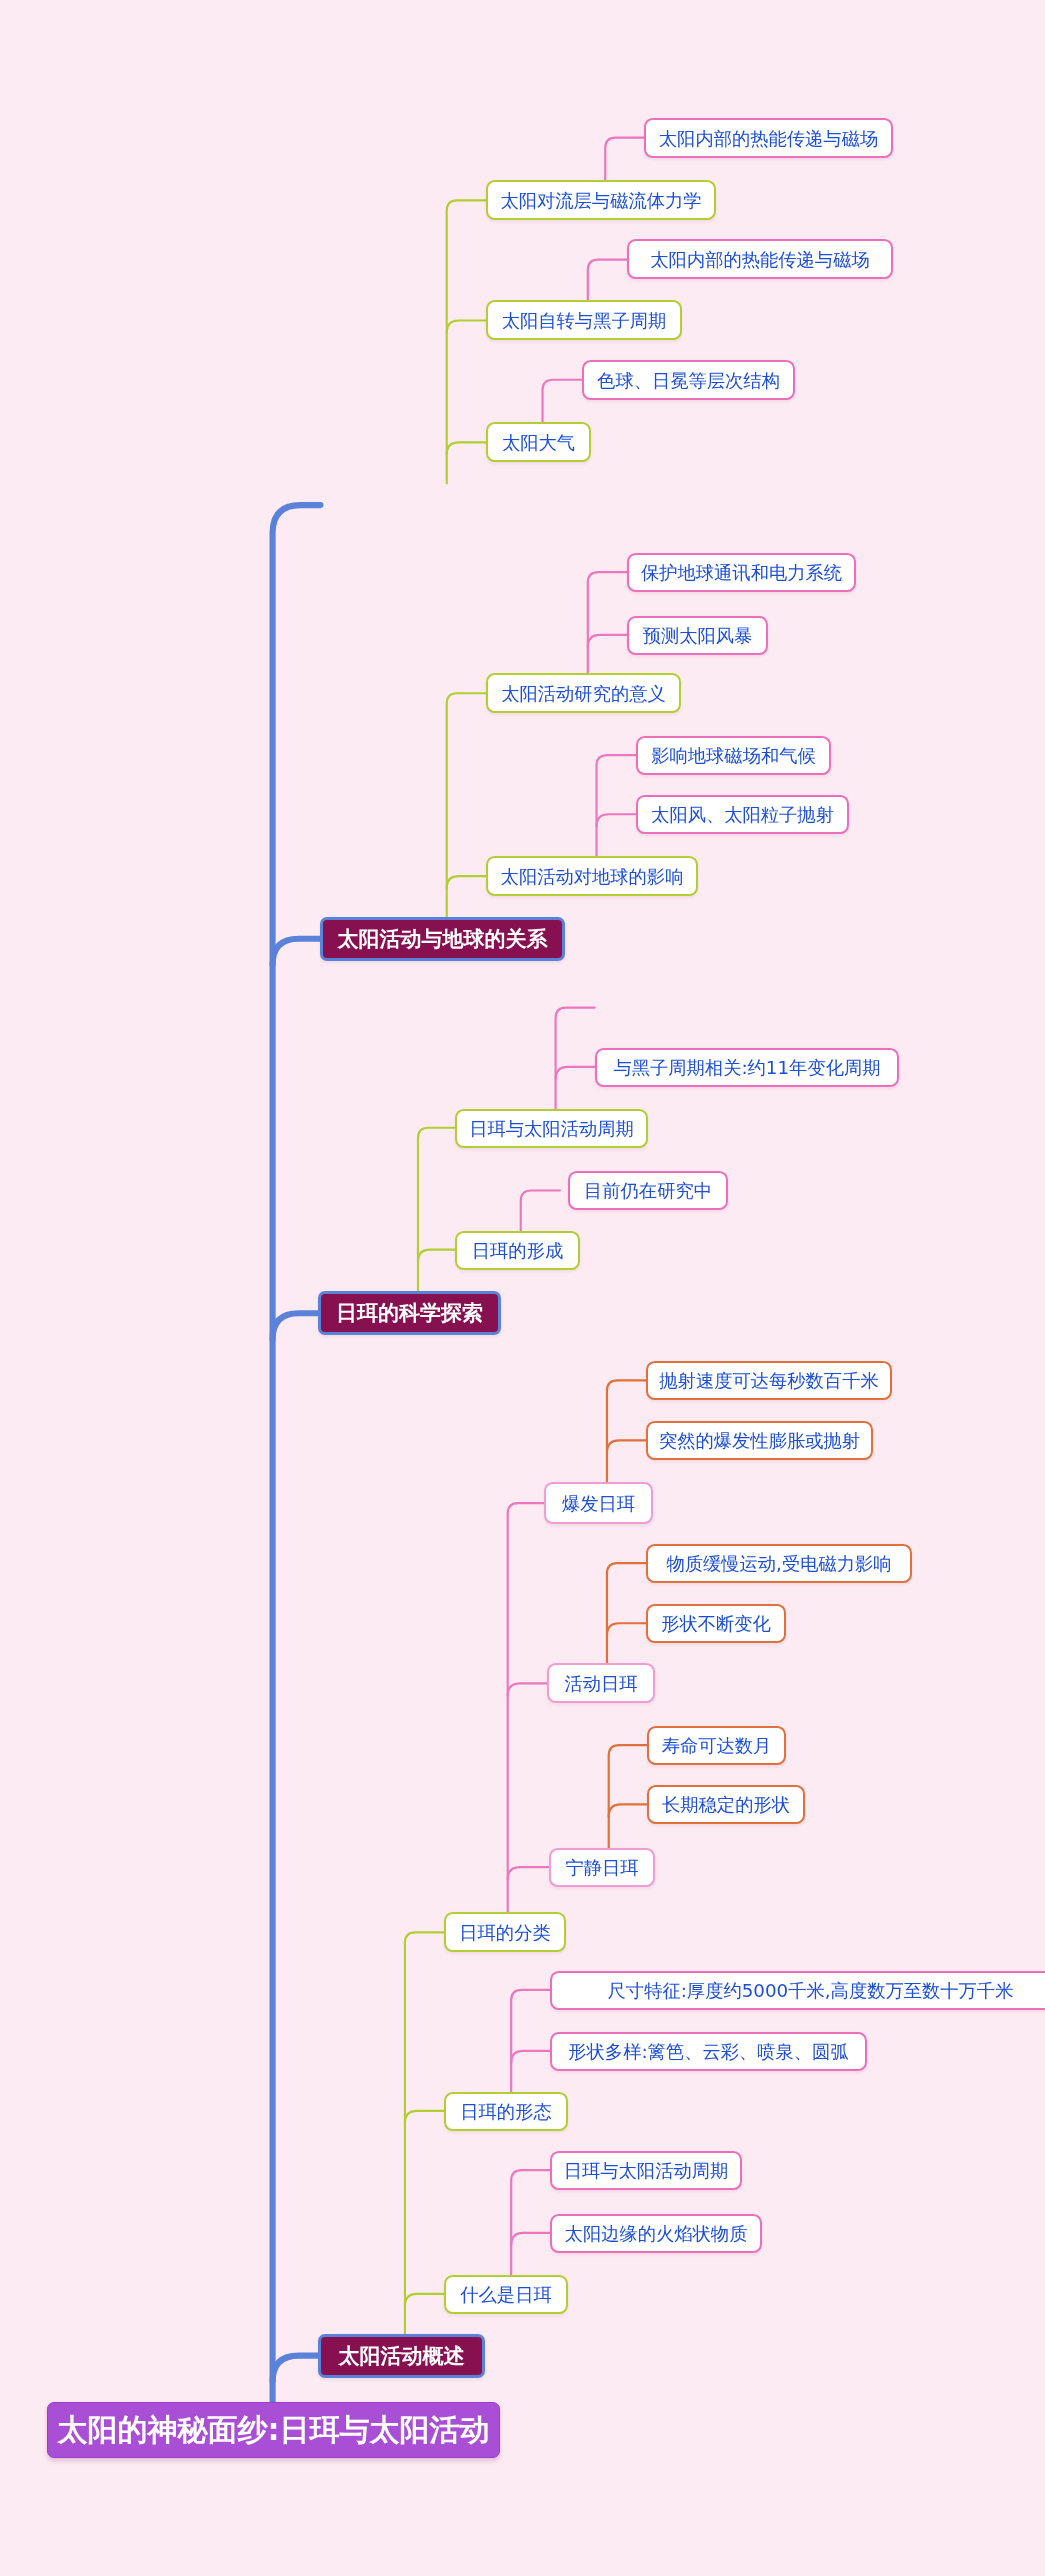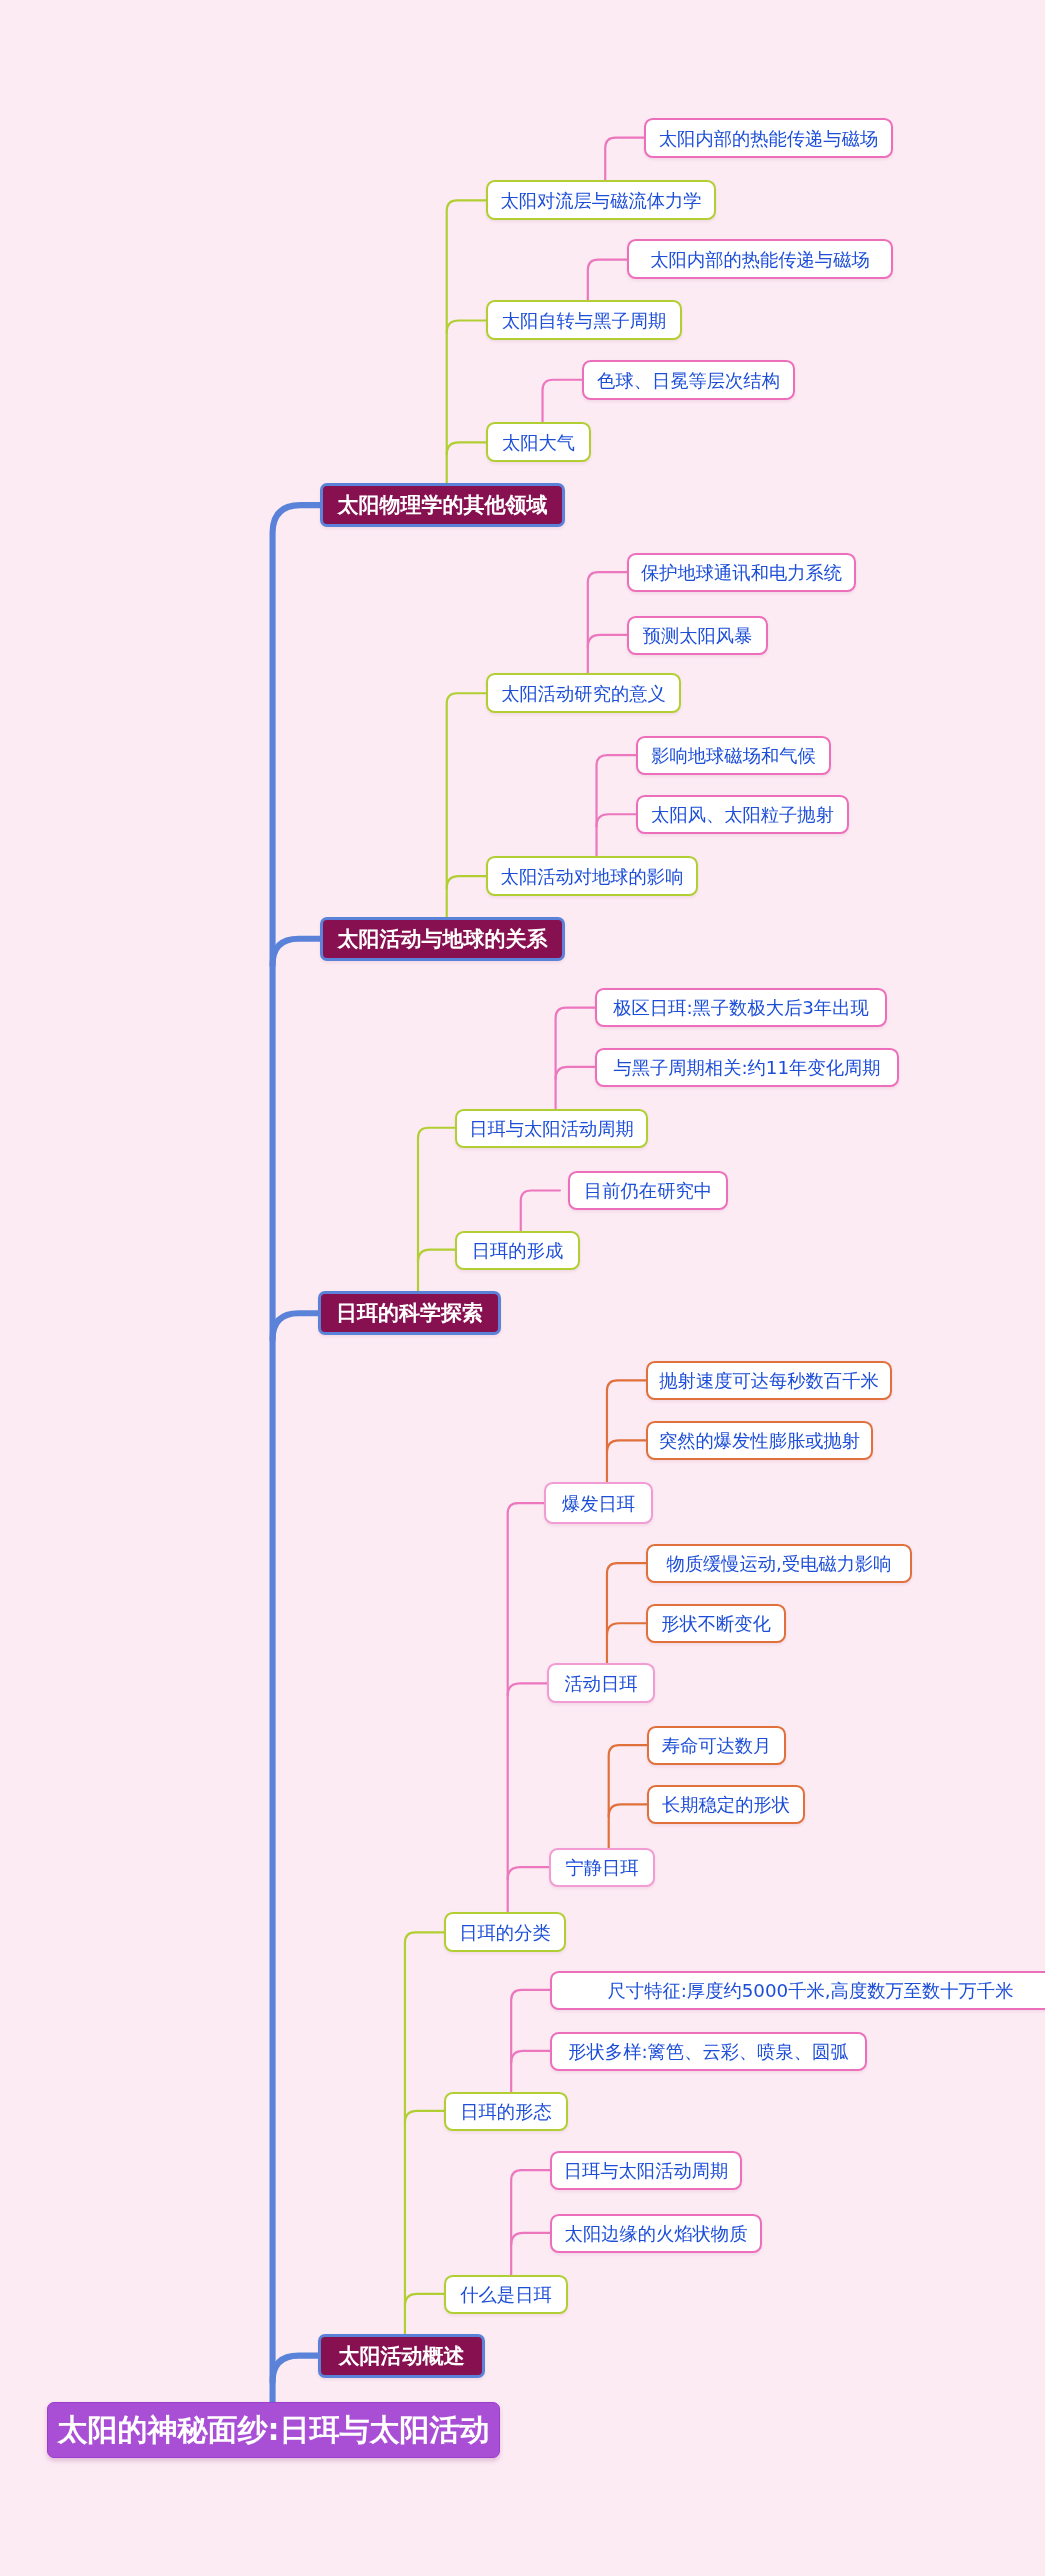--- a/index.html
+++ b/index.html
@@ -112,31 +112,29 @@
       <path d="M 699,2086 Q 699,2072 713,2072 L 743,2072"></path>
     </g>
   </svg>
 
   <div class="node lv-pink" style="left:644px;top:118px;width:249px;height:40px;">太阳内部的热能传递与磁场</div>
   <div class="node lv-green" style="left:486px;top:180px;width:230px;height:40px;">太阳对流层与磁流体力学</div>
   <div class="node lv-pink" style="left:627px;top:239px;width:266px;height:40px;">太阳内部的热能传递与磁场</div>
   <div class="node lv-green" style="left:486px;top:300px;width:196px;height:40px;">太阳自转与黑子周期</div>
   <div class="node lv-pink" style="left:582px;top:360px;width:213px;height:40px;">色球、日冕等层次结构</div>
   <div class="node lv-green" style="left:486px;top:422px;width:105px;height:40px;">太阳大气</div>
-  <div class="node main" style="left:320px;top:483px;width:245px;height:44px;">太阳物理学的其他领域</div>
 
   <div class="node lv-pink" style="left:627px;top:553px;width:229px;height:39px;">保护地球通讯和电力系统</div>
   <div class="node lv-pink" style="left:627px;top:616px;width:141px;height:39px;">预测太阳风暴</div>
   <div class="node lv-green" style="left:486px;top:673px;width:195px;height:40px;">太阳活动研究的意义</div>
   <div class="node lv-pink" style="left:636px;top:736px;width:195px;height:39px;">影响地球磁场和气候</div>
   <div class="node lv-pink" style="left:636px;top:795px;width:213px;height:39px;">太阳风、太阳粒子抛射</div>
   <div class="node lv-green" style="left:486px;top:856px;width:212px;height:40px;">太阳活动对地球的影响</div>
   <div class="node main" style="left:320px;top:917px;width:245px;height:44px;">太阳活动与地球的关系</div>
 
-  <div class="node lv-pink" style="left:595px;top:988px;width:292px;height:39px;">极区日珥:黑子数极大后3年出现</div>
   <div class="node lv-pink" style="left:595px;top:1048px;width:304px;height:39px;">与黑子周期相关:约11年变化周期</div>
   <div class="node lv-green" style="left:455px;top:1109px;width:193px;height:39px;">日珥与太阳活动周期</div>
   <div class="node lv-pink" style="left:560px;top:1171px;width:160px;height:39px;margin-left:8px;">目前仍在研究中</div>
   <div class="node lv-green" style="left:455px;top:1231px;width:125px;height:39px;">日珥的形成</div>
   <div class="node main" style="left:318px;top:1291px;width:183px;height:44px;">日珥的科学探索</div>
 
   <div class="node lv-orange" style="left:646px;top:1361px;width:246px;height:39px;">抛射速度可达每秒数百千米</div>
   <div class="node lv-orange" style="left:646px;top:1421px;width:227px;height:39px;">突然的爆发性膨胀或抛射</div>
   <div class="node lv-softpink" style="left:544px;top:1482px;width:109px;height:42px;">爆发日珥</div>
   <div class="node lv-orange" style="left:646px;top:1544px;width:266px;height:39px;">物质缓慢运动,受电磁力影响</div>

